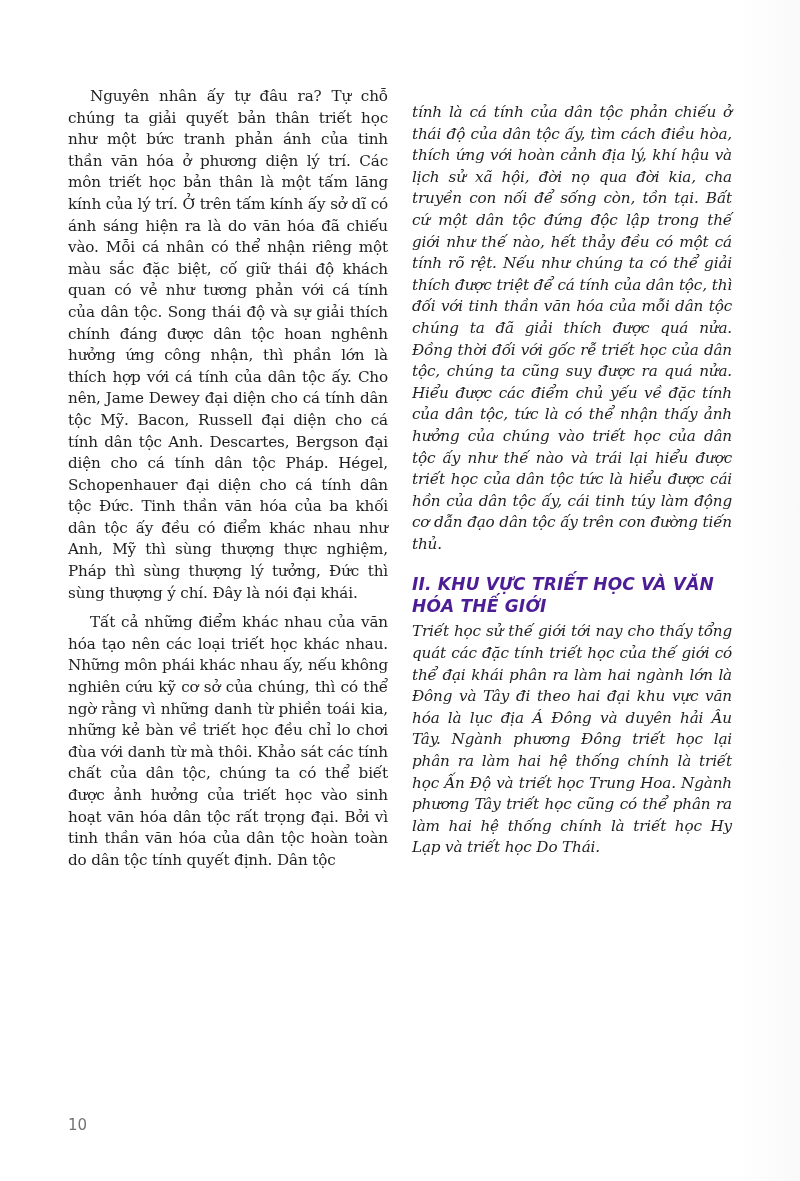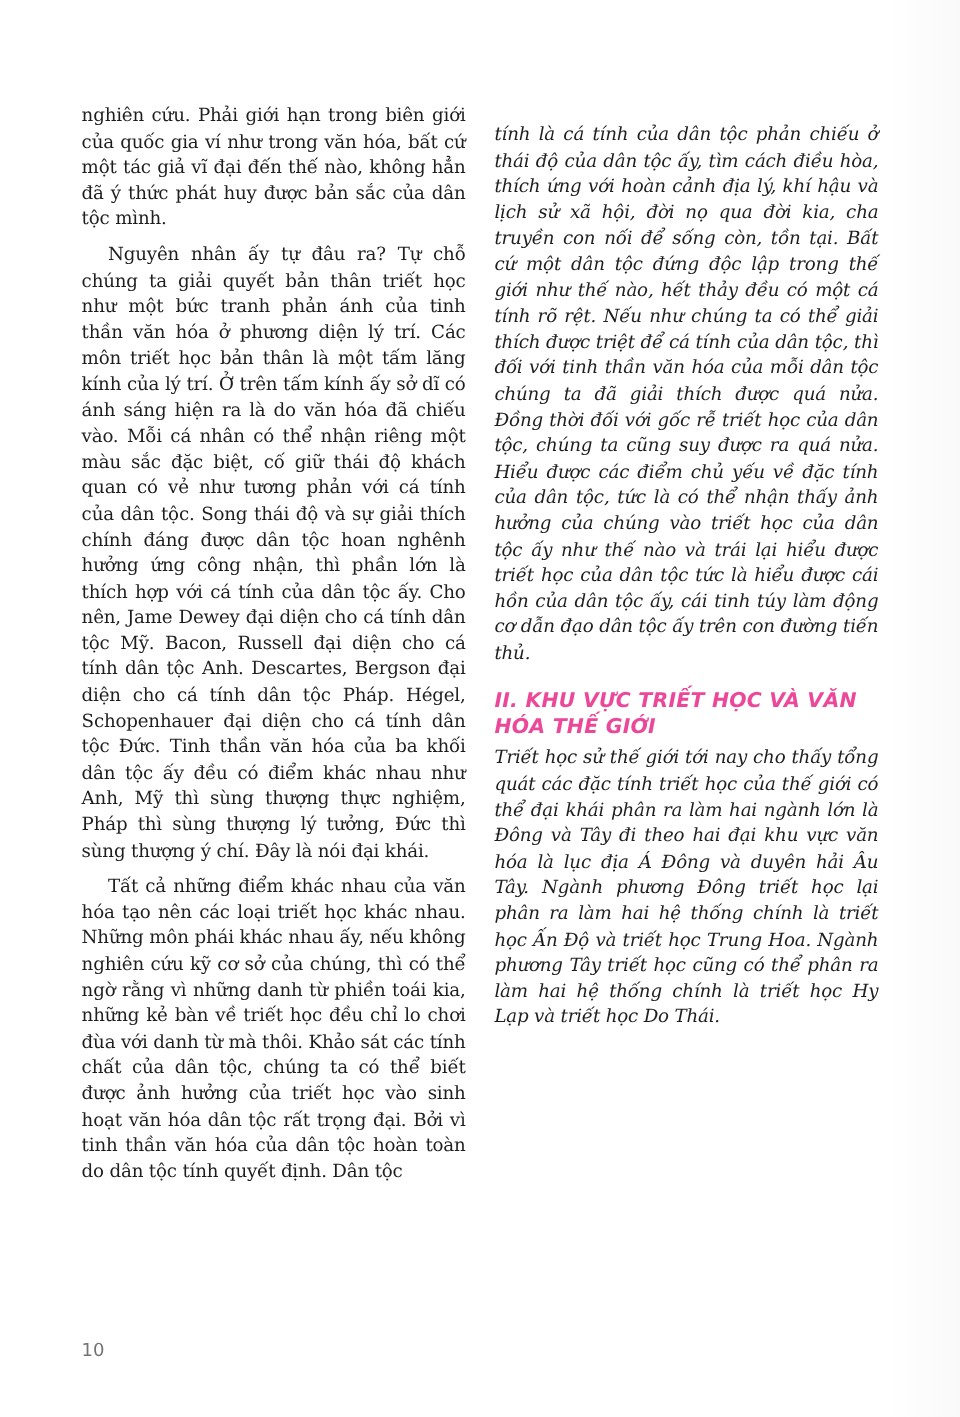--- a/index.html
+++ b/index.html
@@ -13,39 +13,38 @@
     font-size: 15.2px; line-height: 21.6px; text-align: justify;
     letter-spacing: -0.15px;
   }
   .col-left { left: 68px; }
   .col-right { left: 412px; top: 102px; font-style: italic; }
   .para { margin: 0 0 8px 0; text-indent: 0; }
   .para.indent { text-indent: 22px; }
   .para.noindent { text-indent: 0; }
   .heading {
     font-family: "DejaVu Sans", "Liberation Sans", sans-serif;
-    font-size: 17px; line-height: 22px; font-weight: bold; color: #ec4899;
+    font-size: 17px; line-height: 22px; font-weight: bold; color: #4c1d95;
     margin: 18px 0 4px 0; text-align: left; letter-spacing: 0.2px;
   }
   .page-number {
     position: absolute; left: 68px; top: 1116px;
     font-family: "DejaVu Sans", "Liberation Sans", sans-serif; font-size: 15px; color: #737373;
   }
   .scan-shade {
     position: absolute; right: 0; top: 0; width: 60px; height: 1181px;
     background: linear-gradient(to right, rgba(255,255,255,0), rgba(245,245,245,0.6));
   }
 </style>
 </head>
 <body>
 
 <div class="page">
 
   <div class="column col-left">
-    <p class="para noindent">nghiên cứu. Phải giới hạn trong biên giới của quốc gia ví như trong văn hóa, bất cứ một tác giả vĩ đại đến thế nào, không hẳn đã ý thức phát huy được bản sắc của dân tộc mình.</p>
     <p class="para indent">Nguyên nhân ấy tự đâu ra? Tự chỗ chúng ta giải quyết bản thân triết học như một bức tranh phản ánh của tinh thần văn hóa ở phương diện lý trí. Các môn triết học bản thân là một tấm lăng kính của lý trí. Ở trên tấm kính ấy sở dĩ có ánh sáng hiện ra là do văn hóa đã chiếu vào. Mỗi cá nhân có thể nhận riêng một màu sắc đặc biệt, cố giữ thái độ khách quan có vẻ như tương phản với cá tính của dân tộc. Song thái độ và sự giải thích chính đáng được dân tộc hoan nghênh hưởng ứng công nhận, thì phần lớn là thích hợp với cá tính của dân tộc ấy. Cho nên, Jame Dewey đại diện cho cá tính dân tộc Mỹ. Bacon, Russell đại diện cho cá tính dân tộc Anh. Descartes, Bergson đại diện cho cá tính dân tộc Pháp. Hégel, Schopenhauer đại diện cho cá tính dân tộc Đức. Tinh thần văn hóa của ba khối dân tộc ấy đều có điểm khác nhau như Anh, Mỹ thì sùng thượng thực nghiệm, Pháp thì sùng thượng lý tưởng, Đức thì sùng thượng ý chí. Đây là nói đại khái.</p>
     <p class="para indent">Tất cả những điểm khác nhau của văn hóa tạo nên các loại triết học khác nhau. Những môn phái khác nhau ấy, nếu không nghiên cứu kỹ cơ sở của chúng, thì có thể ngờ rằng vì những danh từ phiền toái kia, những kẻ bàn về triết học đều chỉ lo chơi đùa với danh từ mà thôi. Khảo sát các tính chất của dân tộc, chúng ta có thể biết được ảnh hưởng của triết học vào sinh hoạt văn hóa dân tộc rất trọng đại. Bởi vì tinh thần văn hóa của dân tộc hoàn toàn do dân tộc tính quyết định. Dân tộc</p>
   </div>
 
   <div class="column col-right">
     <p class="para noindent">tính là cá tính của dân tộc phản chiếu ở thái độ của dân tộc ấy, tìm cách điều hòa, thích ứng với hoàn cảnh địa lý, khí hậu và lịch sử xã hội, đời nọ qua đời kia, cha truyền con nối để sống còn, tồn tại. Bất cứ một dân tộc đứng độc lập trong thế giới như thế nào, hết thảy đều có một cá tính rõ rệt. Nếu như chúng ta có thể giải thích được triệt để cá tính của dân tộc, thì đối với tinh thần văn hóa của mỗi dân tộc chúng ta đã giải thích được quá nửa. Đồng thời đối với gốc rễ triết học của dân tộc, chúng ta cũng suy được ra quá nửa. Hiểu được các điểm chủ yếu về đặc tính của dân tộc, tức là có thể nhận thấy ảnh hưởng của chúng vào triết học của dân tộc ấy như thế nào và trái lại hiểu được triết học của dân tộc tức là hiểu được cái hồn của dân tộc ấy, cái tinh túy làm động cơ dẫn đạo dân tộc ấy trên con đường tiến thủ.</p>
     <h2 class="heading">II. KHU VỰC TRIẾT HỌC VÀ VĂN HÓA THẾ GIỚI</h2>
     <p class="para noindent">Triết học sử thế giới tới nay cho thấy tổng quát các đặc tính triết học của thế giới có thể đại khái phân ra làm hai ngành lớn là Đông và Tây đi theo hai đại khu vực văn hóa là lục địa Á Đông và duyên hải Âu Tây. Ngành phương Đông triết học lại phân ra làm hai hệ thống chính là triết học Ấn Độ và triết học Trung Hoa. Ngành phương Tây triết học cũng có thể phân ra làm hai hệ thống chính là triết học Hy Lạp và triết học Do Thái.</p>
   </div>
 

